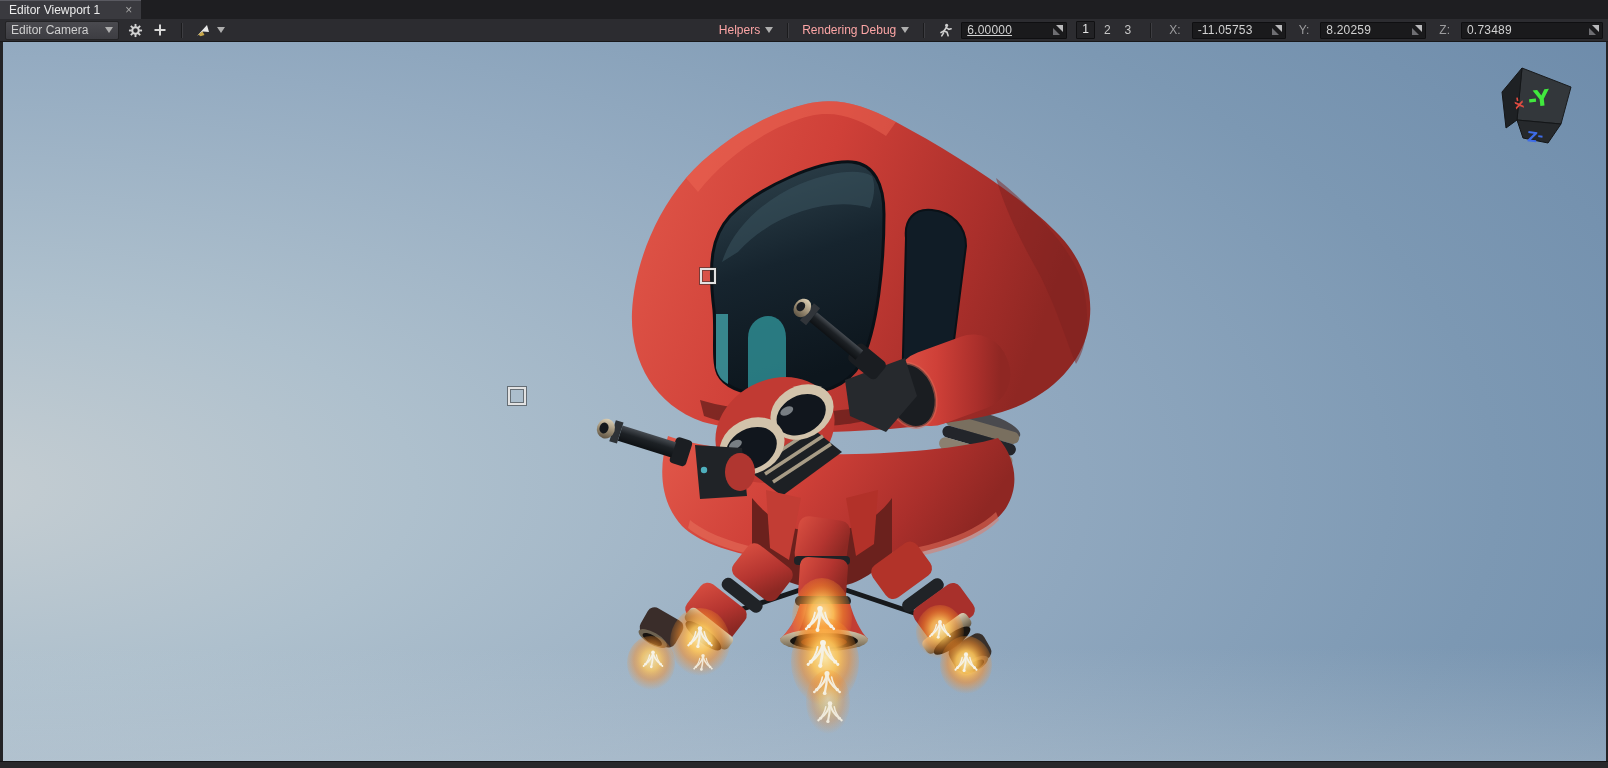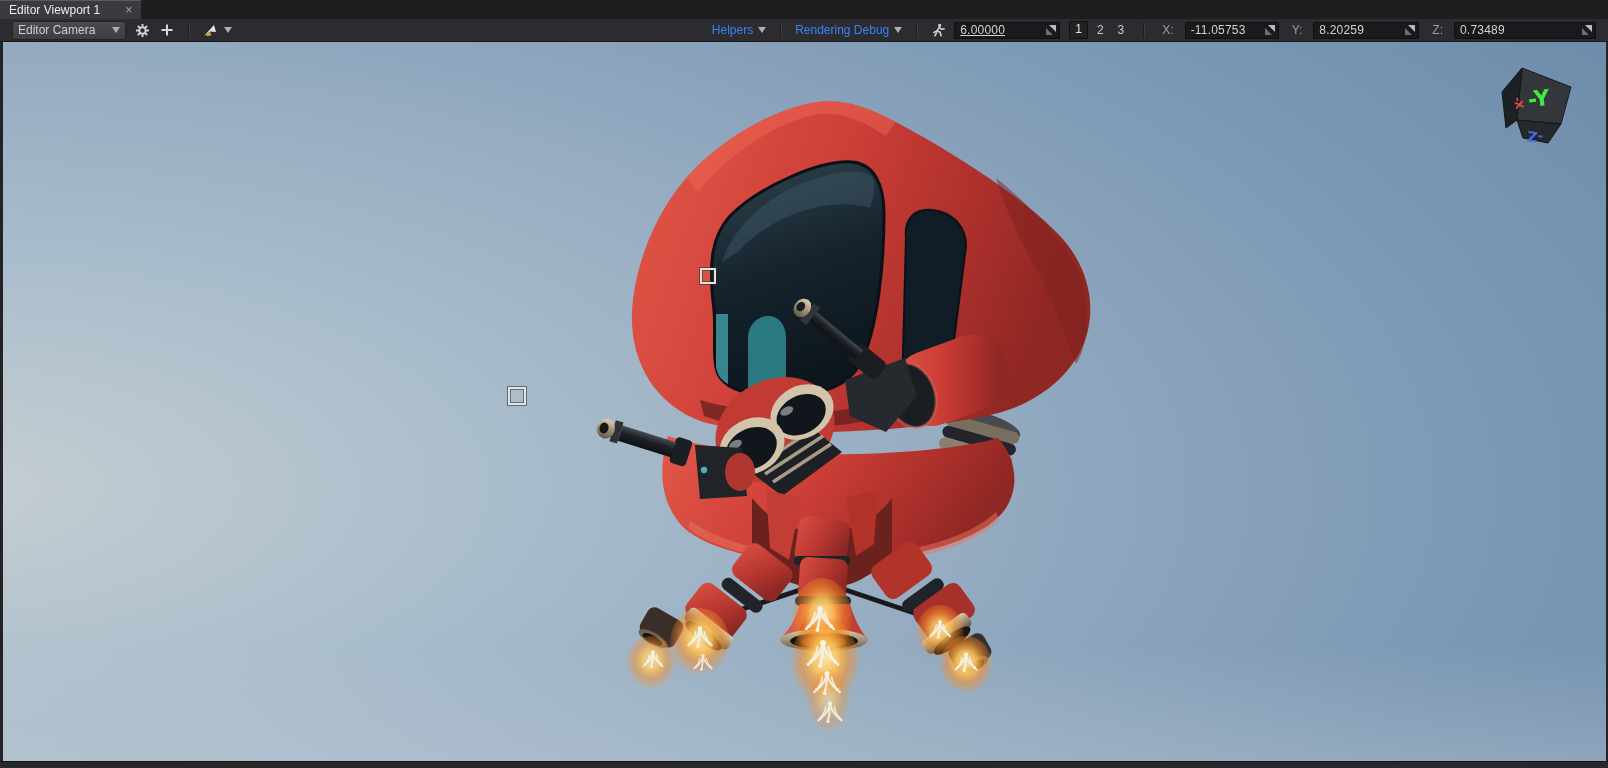--- a/index.html
+++ b/index.html
@@ -17,34 +17,34 @@
   .tab{
     background:#3a3a3f;border-top:1px solid #5a5a61;
     color:#ececec;font-size:12px;display:flex;align-items:center;
     padding:0 9px;gap:25px;
   }
   .tab-close{color:#a6a6a6;font-size:12px;line-height:1;cursor:default;}
   
   .toolbar{
     position:absolute;left:0;top:19px;right:0;height:22px;
     background:#2c2c30;border-bottom:1px solid #18181a;
-    display:flex;align-items:center;padding:0 12px;
+    display:flex;align-items:center;padding:0 5px;
     color:#c6c6c6;font-size:12px;white-space:nowrap;
   }
   .tb-group{display:flex;align-items:center;gap:7px;}
   .spacer{flex:1;}
   .sep{width:1px;height:15px;background:#1b1b1d;box-shadow:1px 0 0 #3d3d41;margin:0 5px;}
   .camera-select{
     display:flex;align-items:center;justify-content:space-between;
     width:102px;height:17px;padding:0 5px;
     background:linear-gradient(#4a4a4f,#3d3d42);
     border:1px solid #232325;border-radius:2px;color:#cfcfcf;
   }
   .icon-btn{display:flex;align-items:center;justify-content:center;width:18px;height:18px;}
-  .tb-label-btn{display:flex;align-items:center;gap:5px;color:#3b82f6;padding:0 2px;}
+  .tb-label-btn{display:flex;align-items:center;gap:5px;color:#fca5a5;padding:0 2px;}
   .field{
     background:#1a1a1c;border:1px solid #0f0f11;height:15px;
     display:flex;align-items:center;justify-content:space-between;
     padding:0 3px 0 5px;color:#d2d2d2;font-size:12px;border-radius:1px;
   }
   .field .val{letter-spacing:.2px;}
   .f-speed{width:96px;text-decoration:underline;}
   .f-x{width:84px;justify-content:space-between;}
   .f-y{width:96px;}
   .f-z{width:132px;}

